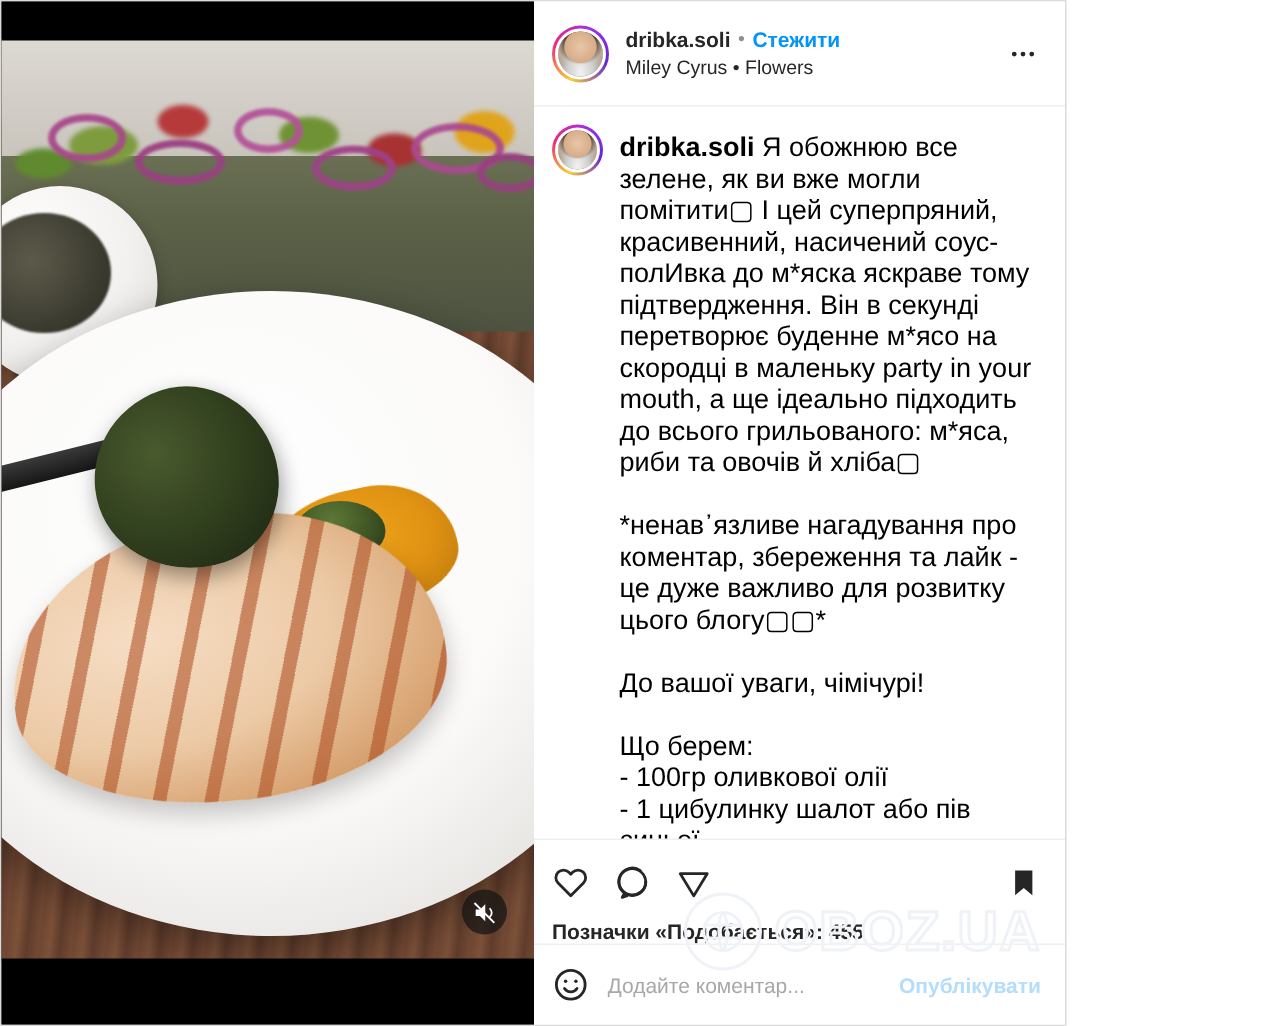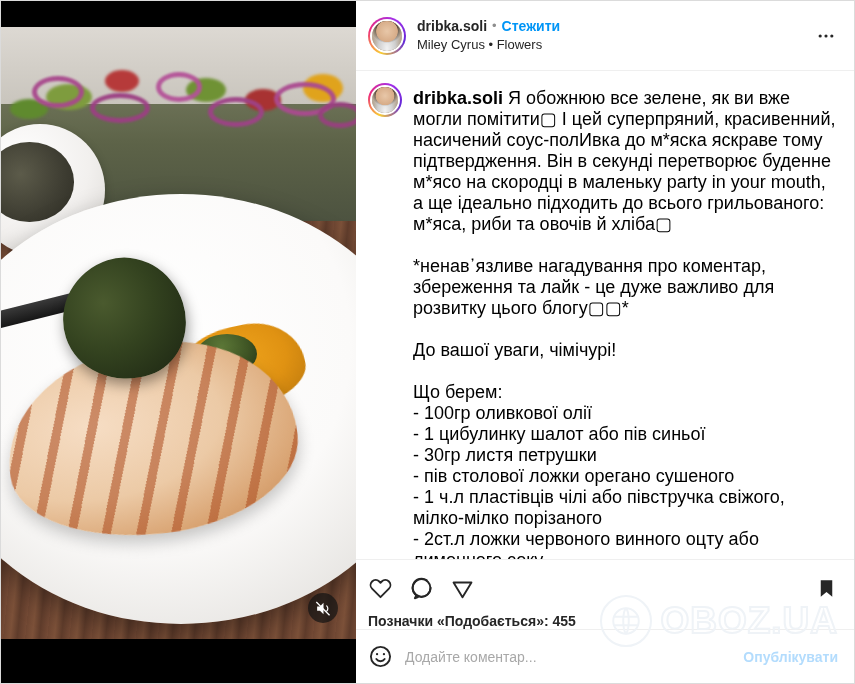--- a/index.html
+++ b/index.html
@@ -3,21 +3,21 @@
 <meta charset="utf-8">
 <style>
   * { box-sizing: border-box; margin: 0; padding: 0; }
   html, body {
     width: 855px; height: 684px;
     background: #ffffff;
     font-family: "Liberation Sans", sans-serif;
     overflow: hidden;
   }
   .post {
-    width: 855px; height: 684px;
+    width: 711px; height: 684px;
     display: flex;
     background: #fff;
     border: 1px solid #dbdbdb;
     position: relative;
   }
 
   
   .media {
     width: 355px;
     height: 682px;

